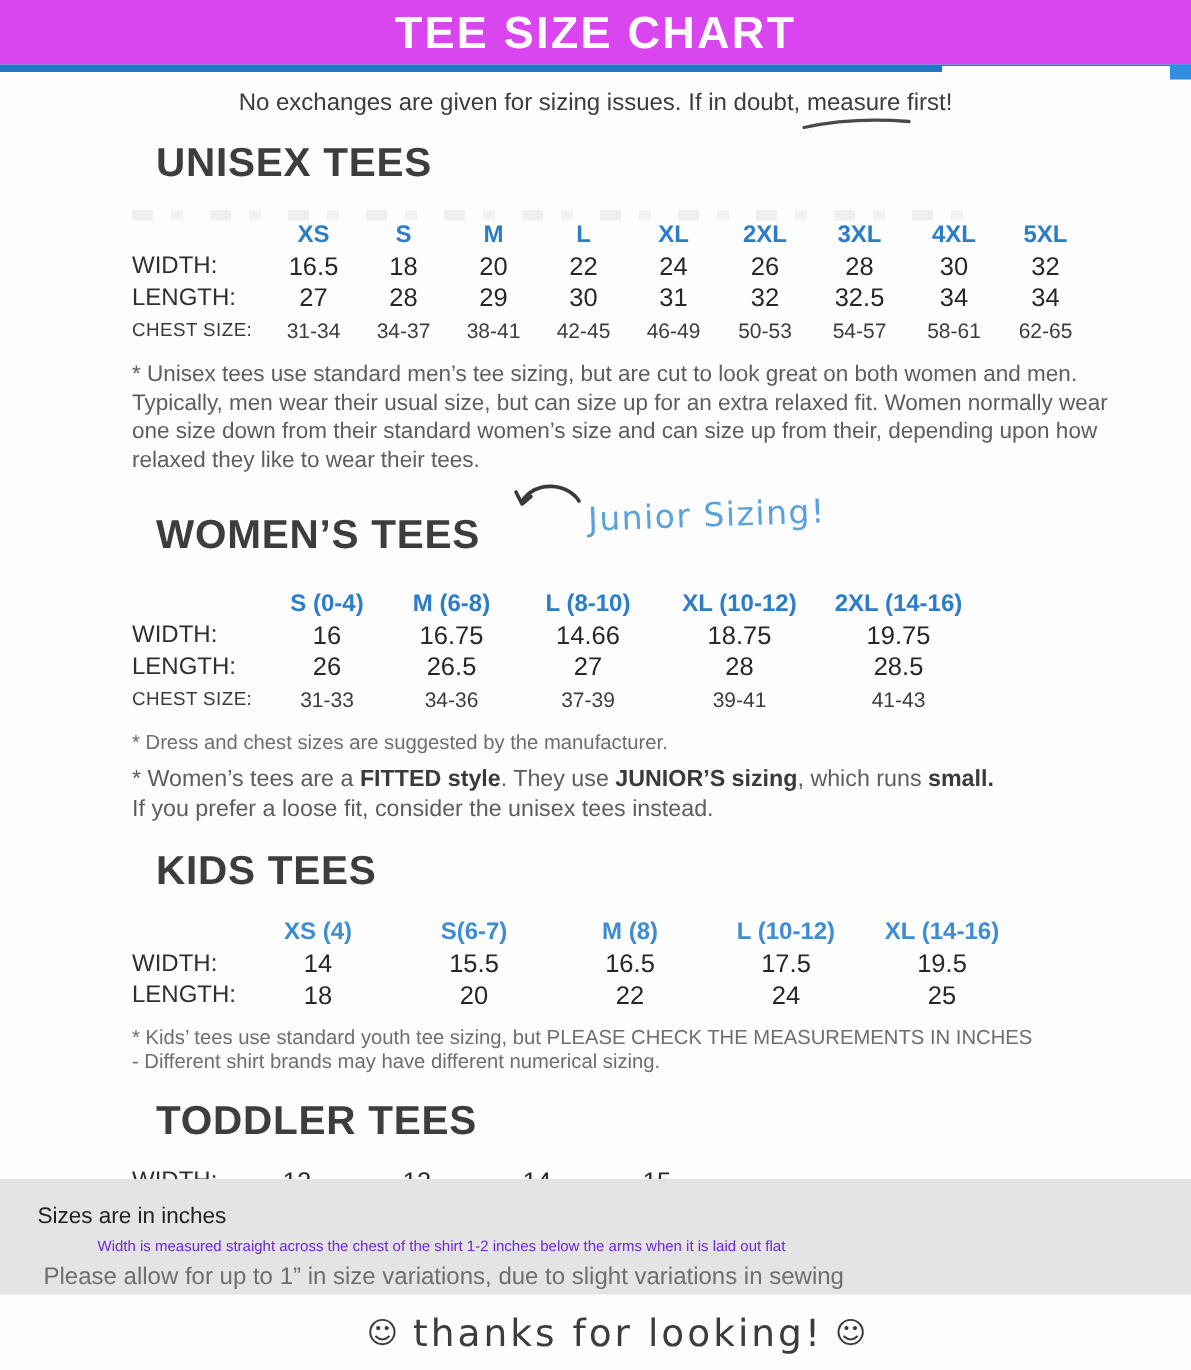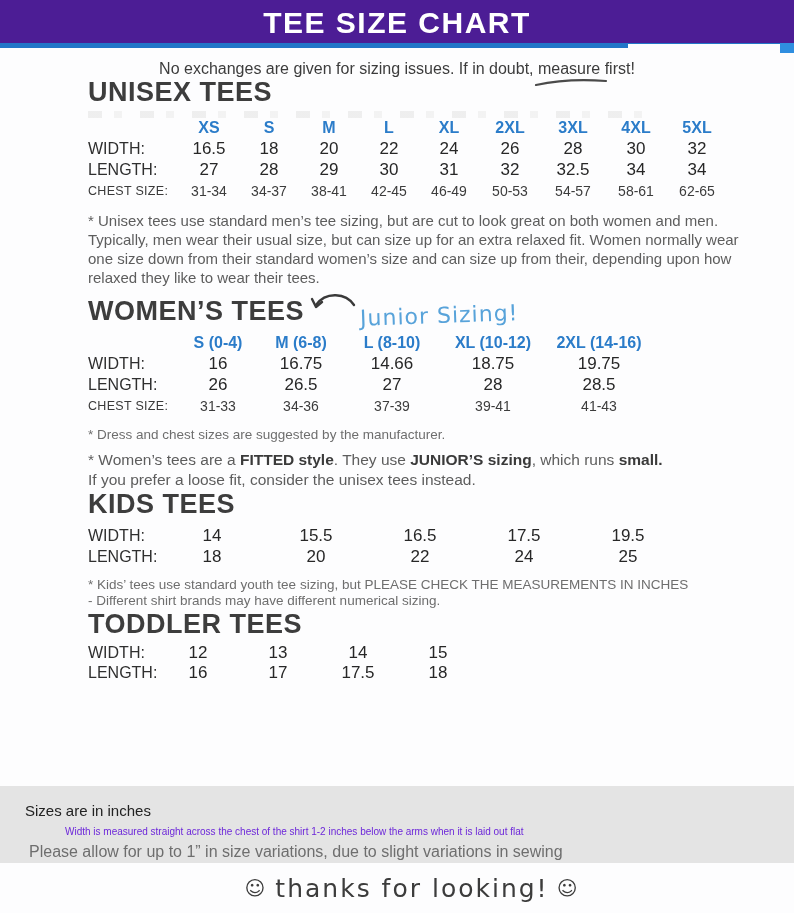--- a/index.html
+++ b/index.html
@@ -1,33 +1,33 @@
 <!DOCTYPE html>
 <html><head>
 <meta charset="utf-8">
 <style>
   html,body{margin:0;padding:0;}
   body{width:794px;height:913px;position:relative;background:#fdfdfe;
        font-family:"Liberation Sans", sans-serif;color:#2b2b2b;overflow:hidden;}
 
   
-  .topbar{height:43px;background:#4c1d95;display:flex;align-items:center;justify-content:center;}
+  .topbar{height:43px;background:#d946ef;display:flex;align-items:center;justify-content:center;}
   .topbar .title{color:#ffffff;font-size:30px;font-weight:bold;letter-spacing:1.5px;padding-top:2px;}
   .topstrip{height:5px;background:#2276c8;}
   .notch{position:absolute;left:628px;top:44px;width:152px;height:14px;background:#fdfdfe;}
   .rightblue{position:absolute;left:780px;top:43px;width:14px;height:10px;background:#2f8ee0;}
 
   
   .topnote{margin-top:12px;text-align:center;font-size:16px;color:#3c3c3c;}
   .measure-wrap{position:relative;display:inline-block;}
   .swoosh{position:absolute;left:-6px;bottom:-9px;width:78px;height:9px;}
 
   
   .content{padding-left:88px;}
-  h2.sec{margin:0;font-size:27px;font-weight:bold;color:#3d3d3d;letter-spacing:.5px;line-height:1.1;}
+  h2.sec{margin:16px;font-size:27px;font-weight:bold;color:#3d3d3d;letter-spacing:.5px;line-height:1.1;}
   .sec-unisex{margin-top:15px;}
   .artifact{margin-top:3px;height:7px;width:566px;opacity:.85;
             background:repeating-linear-gradient(90deg,#ececec 0 14px,transparent 14px 26px,#f1f1f1 26px 34px,transparent 34px 52px);}
 
   table.size-table{border-collapse:collapse;table-layout:fixed;}
   table.size-table td{padding:0;height:21px;vertical-align:middle;white-space:nowrap;}
   td.rowlabel{text-align:left;font-size:16px;color:#2f2f2f;}
   td.rowlabel.chestlab{font-size:12.5px;letter-spacing:.3px;color:#3a3a3a;}
   td.colhead{text-align:center;font-size:16px;font-weight:bold;color:#2b7cc9;}
   td.val{text-align:center;font-size:17px;color:#272727;}
@@ -217,20 +217,28 @@
   <table class="size-table kids kids-table">
     <colgroup>
         <col style="width:72px">
         <col style="width:104px">
         <col style="width:104px">
         <col style="width:104px">
         <col style="width:104px">
         <col style="width:104px">
       </colgroup>
     <tbody>
+        <tr>
+      <td class="rowlabel"></td>
+      <td class="colhead">XS (4)</td>
+      <td class="colhead">S(6-7)</td>
+      <td class="colhead">M (8)</td>
+      <td class="colhead">L (10-12)</td>
+      <td class="colhead">XL (14-16)</td>
+    </tr>
     <tr>
       <td class="rowlabel">WIDTH:</td>
       <td class="val">14</td>
       <td class="val">15.5</td>
       <td class="val">16.5</td>
       <td class="val">17.5</td>
       <td class="val">19.5</td>
     </tr>
     <tr>
       <td class="rowlabel">LENGTH:</td>

